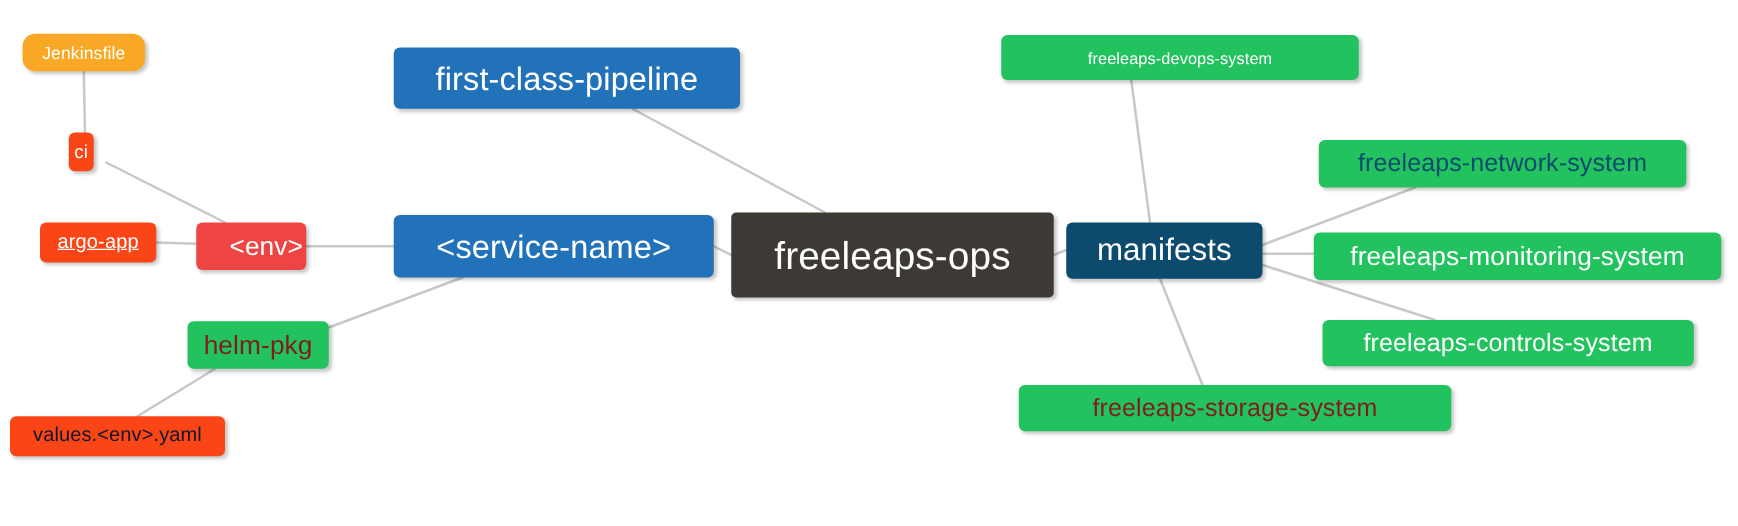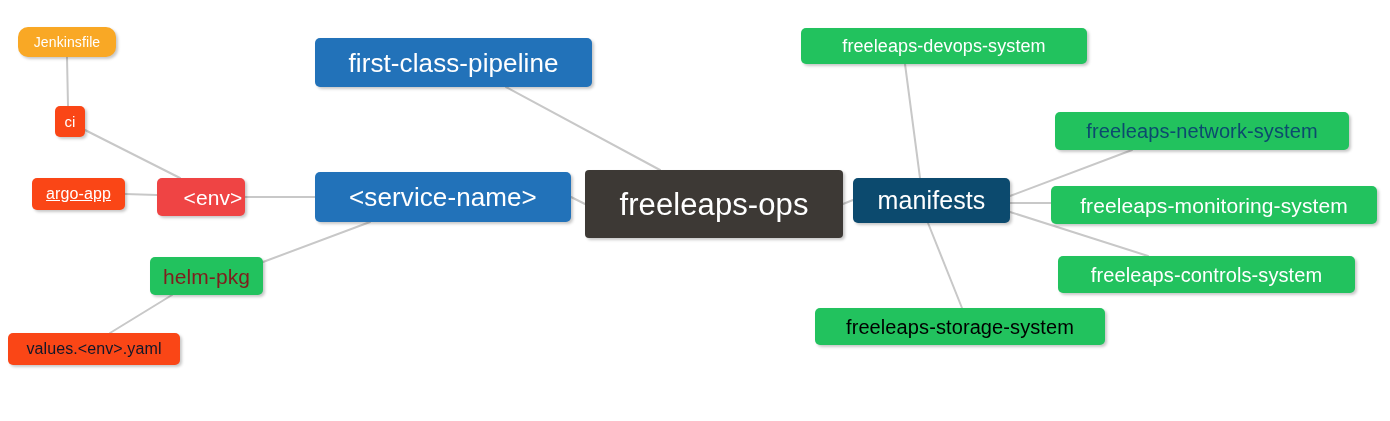--- a/index.html
+++ b/index.html
@@ -78,37 +78,37 @@
     </div>
     <div class="node" style="left: 157px; top: 178px; width: 88px; height: 38px; background: #ef4444; color: rgb(255, 255, 255); font-size: 21px; padding-left: 24px;">
       <span>&lt;env&gt;</span>
     </div>
     <div class="node" style="left: 150px; top: 257px; width: 113px; height: 38px; background: rgb(34, 194, 94); color: #7f1d1d; font-size: 21px;">
       <span>helm-pkg</span>
     </div>
     <div class="node" style="left: 18px; top: 27px; width: 98px; height: 30px; background: rgb(249, 168, 37); color: rgb(255, 255, 255); font-size: 14px; border-radius: 10px;">
       <span>Jenkinsfile</span>
     </div>
-    <div class="node" style="left: 55px; top: 106px; width: 30px; height: 31px; background: rgb(250, 70, 22); color: rgb(255, 255, 255); font-size: 15px;">
+    <div class="node" style="left: 55px; top: 106px; width: 20px; height: 31px; background: rgb(250, 70, 22); color: rgb(255, 255, 255); font-size: 15px;">
       <span>ci</span>
     </div>
     <div class="node" style="left: 32px; top: 178px; width: 93px; height: 32px; background: rgb(250, 70, 22); color: rgb(255, 255, 255); font-size: 16px; text-decoration: underline;">
       <span>argo-app</span>
     </div>
     <div class="node" style="left: 8px; top: 333px; width: 172px; height: 32px; background: rgb(250, 70, 22); color: #0f172a; font-size: 16px;">
       <span>values.&lt;env&gt;.yaml</span>
     </div>
-    <div class="node" style="left: 801px; top: 28px; width: 286px; height: 36px; background: rgb(34, 194, 94); color: rgb(255, 255, 255); font-size: 18px;">
+    <div class="node" style="left: 801px; top: 28px; width: 286px; height: 36px; background: rgb(34, 194, 94); color: rgb(255, 255, 255); font-size: 13px;">
       <span>freeleaps-devops-system</span>
     </div>
     <div class="node" style="left: 1055px; top: 112px; width: 294px; height: 38px; background: rgb(34, 194, 94); color: #0c4a6e; font-size: 20px;">
       <span>freeleaps-network-system</span>
     </div>
     <div class="node" style="left: 1051px; top: 186px; width: 326px; height: 38px; background: rgb(34, 194, 94); color: rgb(255, 255, 255); font-size: 21px;">
       <span>freeleaps-monitoring-system</span>
     </div>
     <div class="node" style="left: 1058px; top: 256px; width: 297px; height: 37px; background: rgb(34, 194, 94); color: rgb(255, 255, 255); font-size: 20px;">
       <span>freeleaps-controls-system</span>
     </div>
-    <div class="node" style="left: 815px; top: 308px; width: 290px; height: 37px; background: rgb(34, 194, 94); color: #000000; font-size: 20px;">
+    <div class="node" style="left: 815px; top: 308px; width: 346px; height: 37px; background: rgb(34, 194, 94); color: #7f1d1d; font-size: 20px;">
       <span>freeleaps-storage-system</span>
     </div>
   </div>
 
 </body></html>

